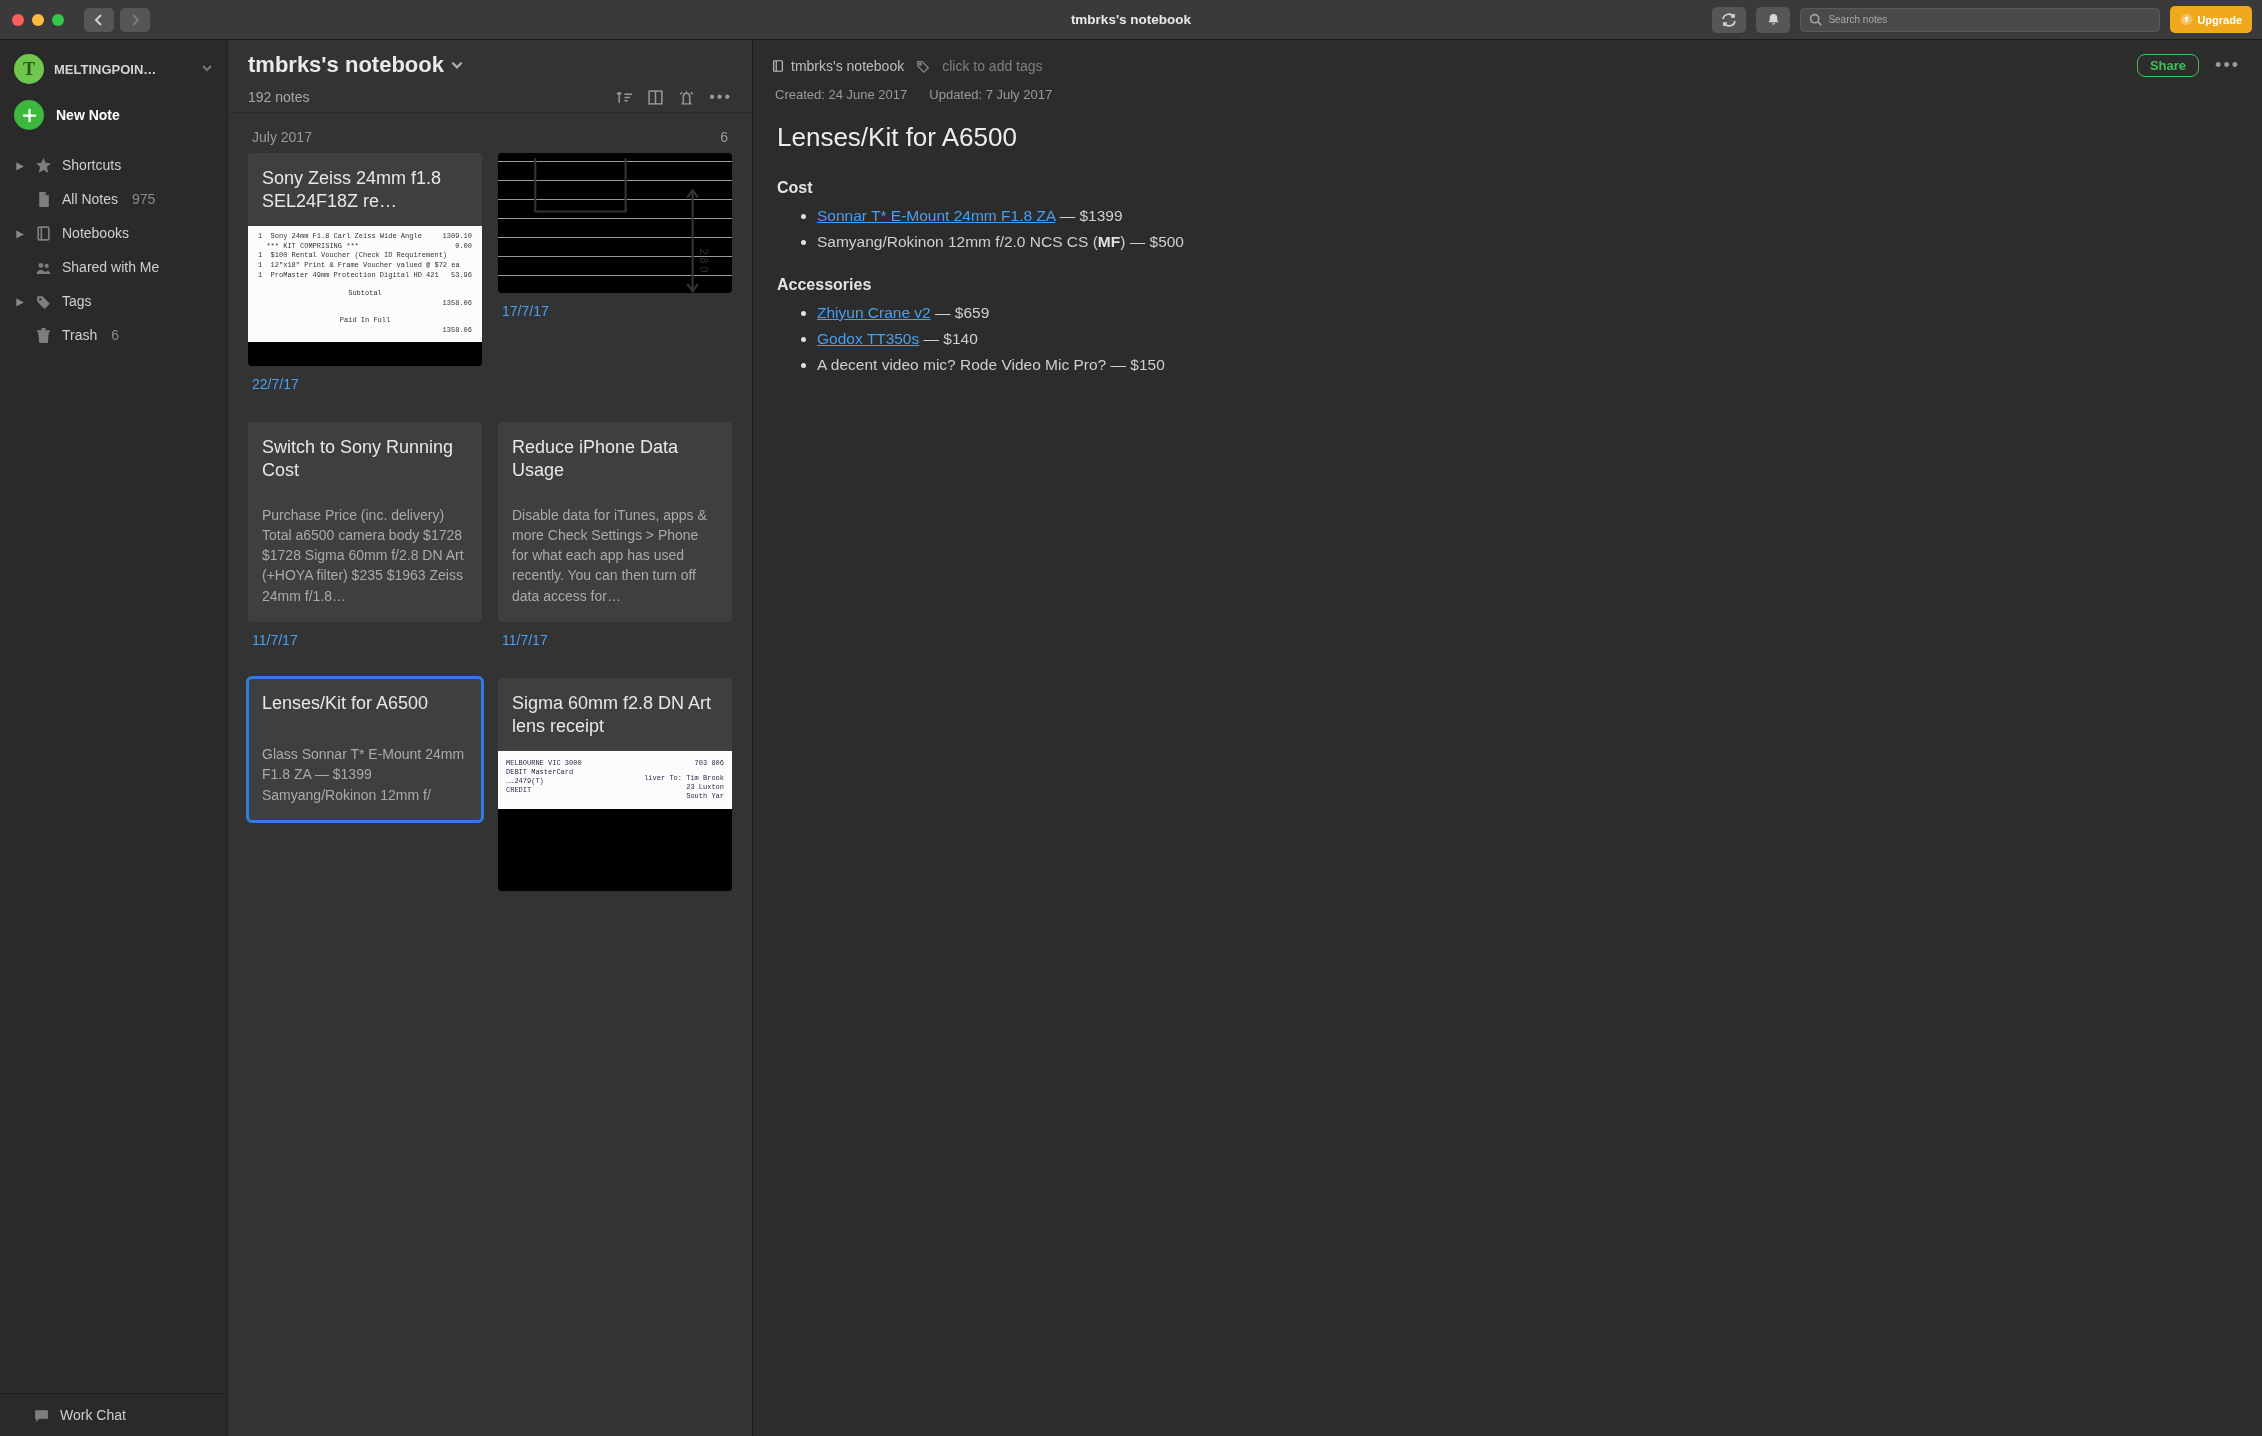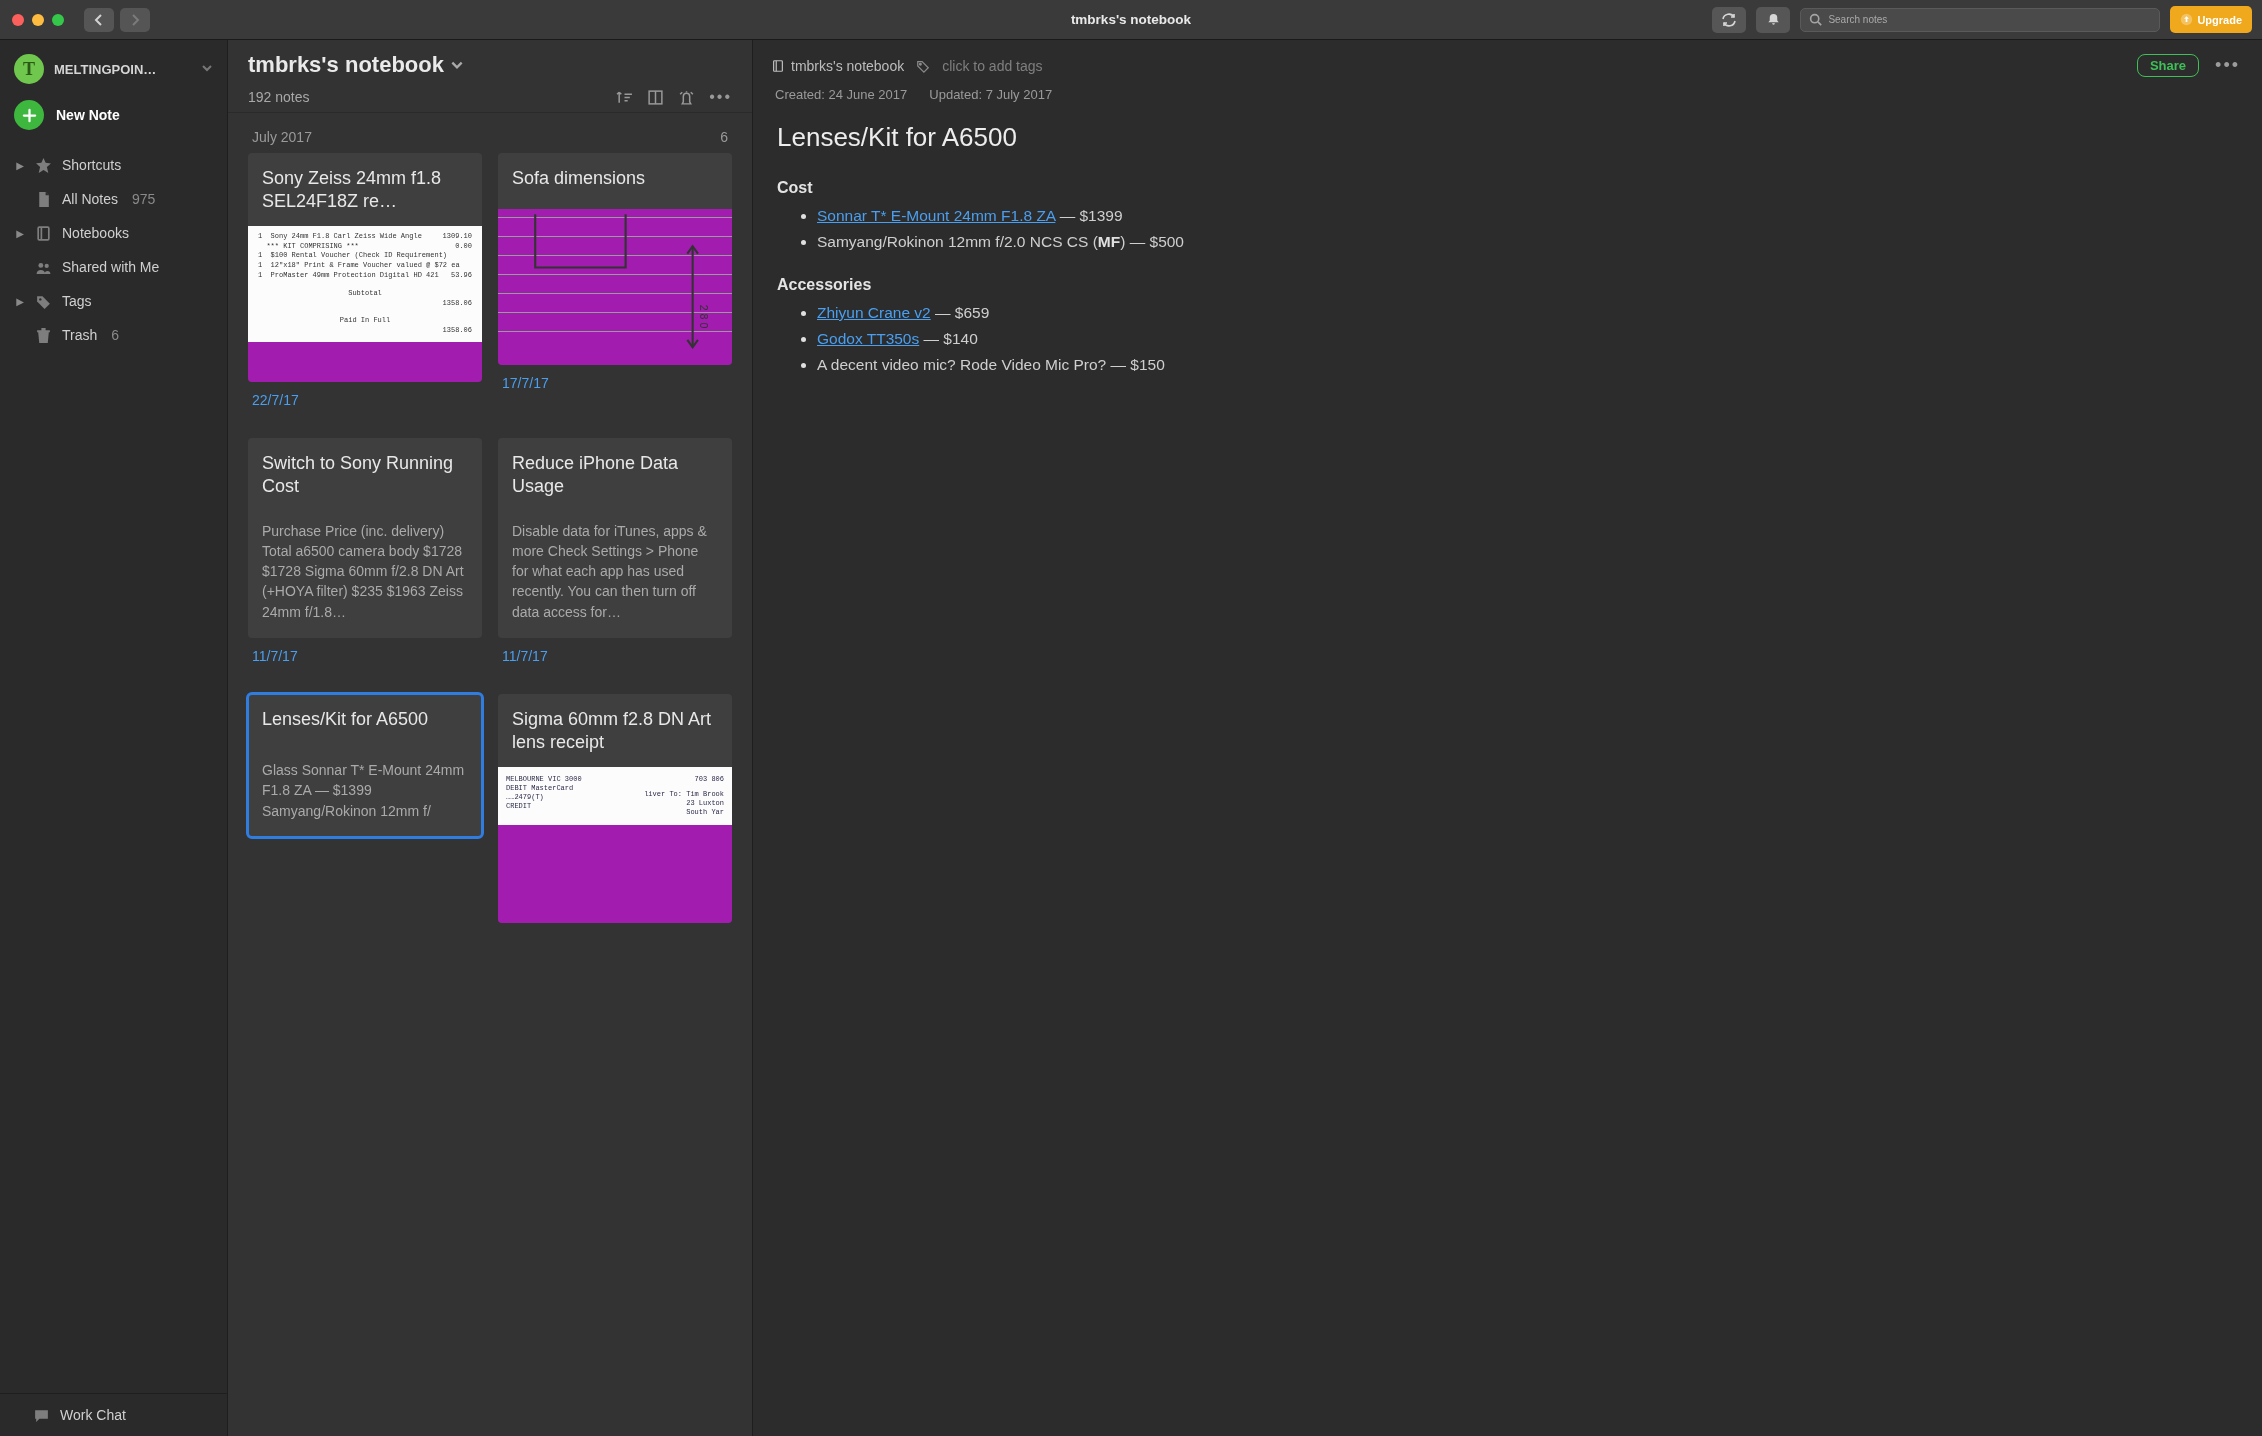--- a/index.html
+++ b/index.html
@@ -85,21 +85,21 @@
   .list-controls svg { cursor:pointer; }
 
   .scroll { overflow-y:auto; flex:1; padding-bottom:20px;}
   .month-header { display:flex; justify-content:space-between; padding:16px 24px 8px; color:#9a9a9a; font-size:14px; border-top:1px solid #2a2a2a;}
   .cards-grid { display:grid; grid-template-columns:1fr 1fr; gap:16px; padding:0 20px 8px;}
   .col { display:flex; flex-direction:column; gap:6px; }
 
   .card { background:#3f3f3f; border-radius:4px; overflow:hidden; cursor:pointer; }
   .card.selected { outline:3px solid #2f7de0; outline-offset:-1px; }
   .card-title { padding:14px 14px 12px; font-size:18px; color:#e8e8e8; font-weight:500; line-height:1.3; min-height:56px;}
-  .card-thumb { height:156px; background:#a21caf; position:relative; overflow:hidden; }
+  .card-thumb { height:140px; background:#000000; position:relative; overflow:hidden; }
   .card-snippet { padding:10px 14px 16px; font-size:14px; color:#aaa; line-height:1.45; }
   .card-date { font-size:14px; color:#4a9ff0; padding:4px 4px 14px; }
 
   .receipt { font-family:"Courier New",monospace; font-size:7px; color:#333; padding:6px 10px; background:#fcfcfc; line-height:1.4;}
   .receipt .row { display:flex; justify-content:space-between; white-space:nowrap; }
   .receipt .center { text-align:center; margin-top:8px;}
 
   .sketch { position:absolute; inset:0; }
   .sketch .hline { position:absolute; left:0; right:0; height:1px; background:#9a9a9a; }
 
@@ -354,21 +354,20 @@
                       <span></span>
                       <span>1358.06</span>
                     </div>
                   </div>
                 </div>
               </div>
               <div class="card-date">22/7/17</div>
             </div>
             <div class="col">
               <div class="card">
-                <div class="card-title">Sofa dimensions</div>
                 <div class="card-thumb">
                   <div class="sketch">
                     <div class="hline" style="top:8px"></div>
                     <div class="hline" style="top:27px"></div>
                     <div class="hline" style="top:46px"></div>
                     <div class="hline" style="top:65px"></div>
                     <div class="hline" style="top:84px"></div>
                     <div class="hline" style="top:103px"></div>
                     <div class="hline" style="top:122px"></div>
                     <svg style="position:absolute;inset:0" viewBox="0 0 220 140">

